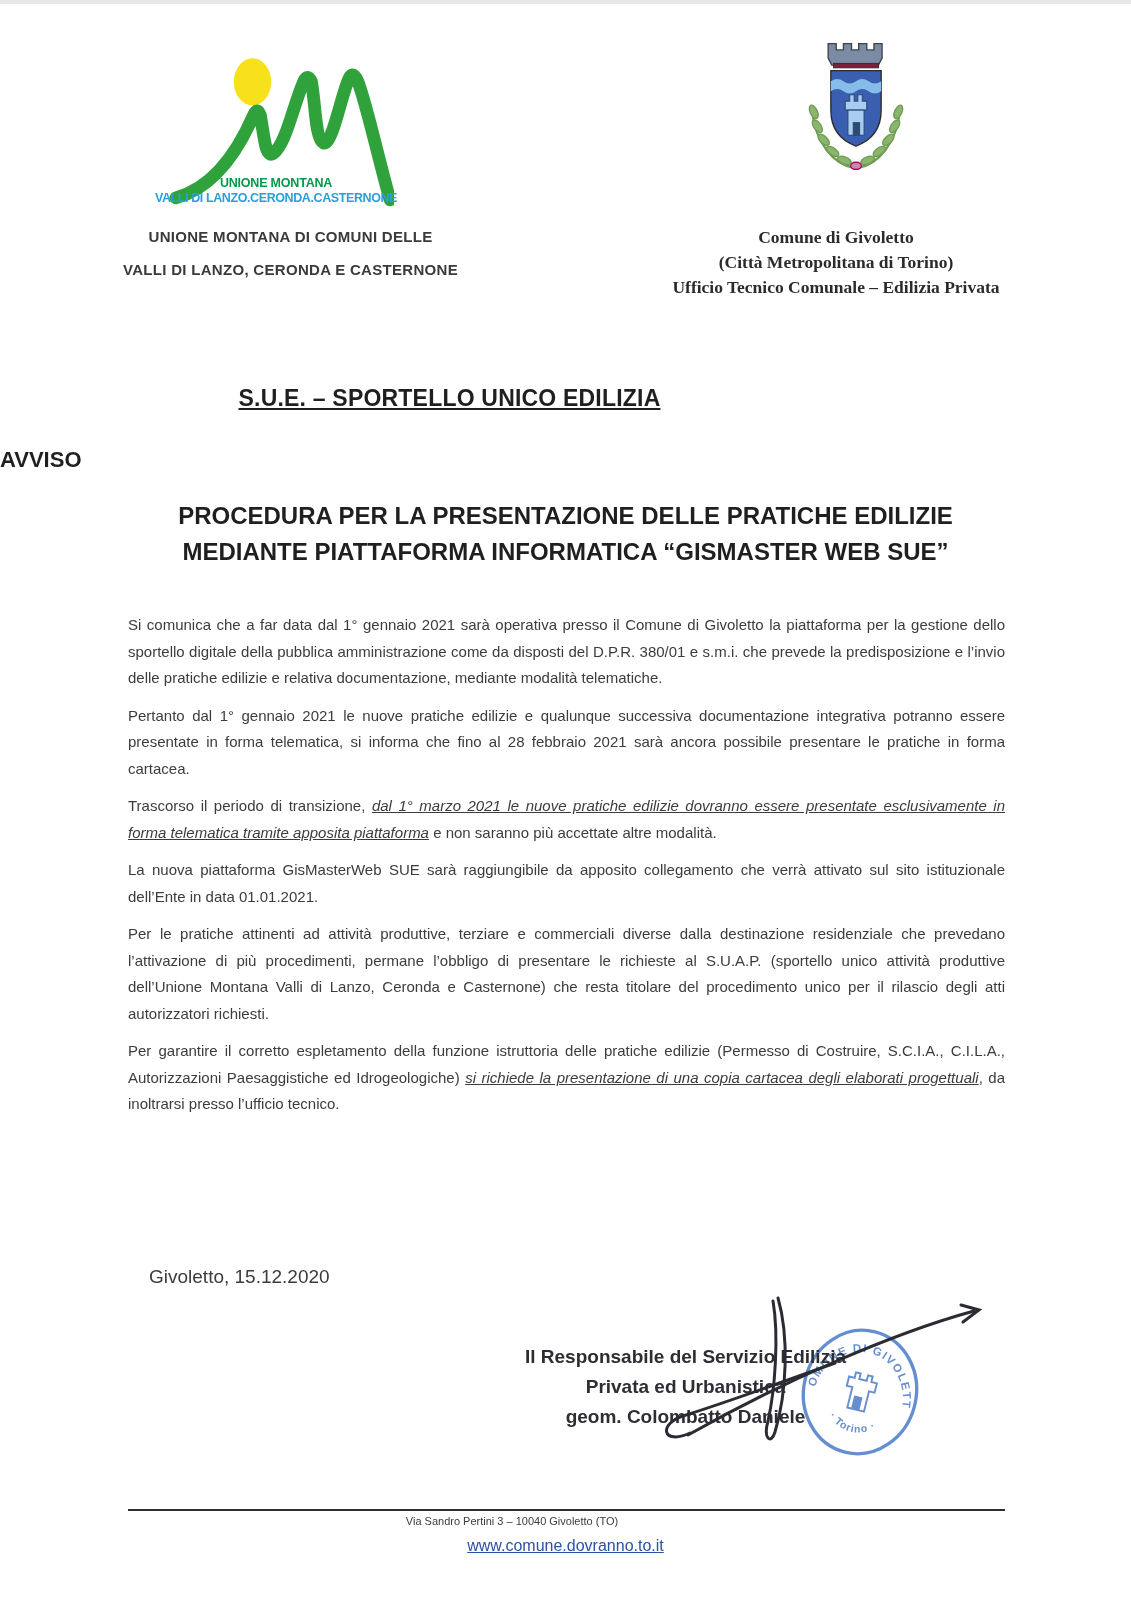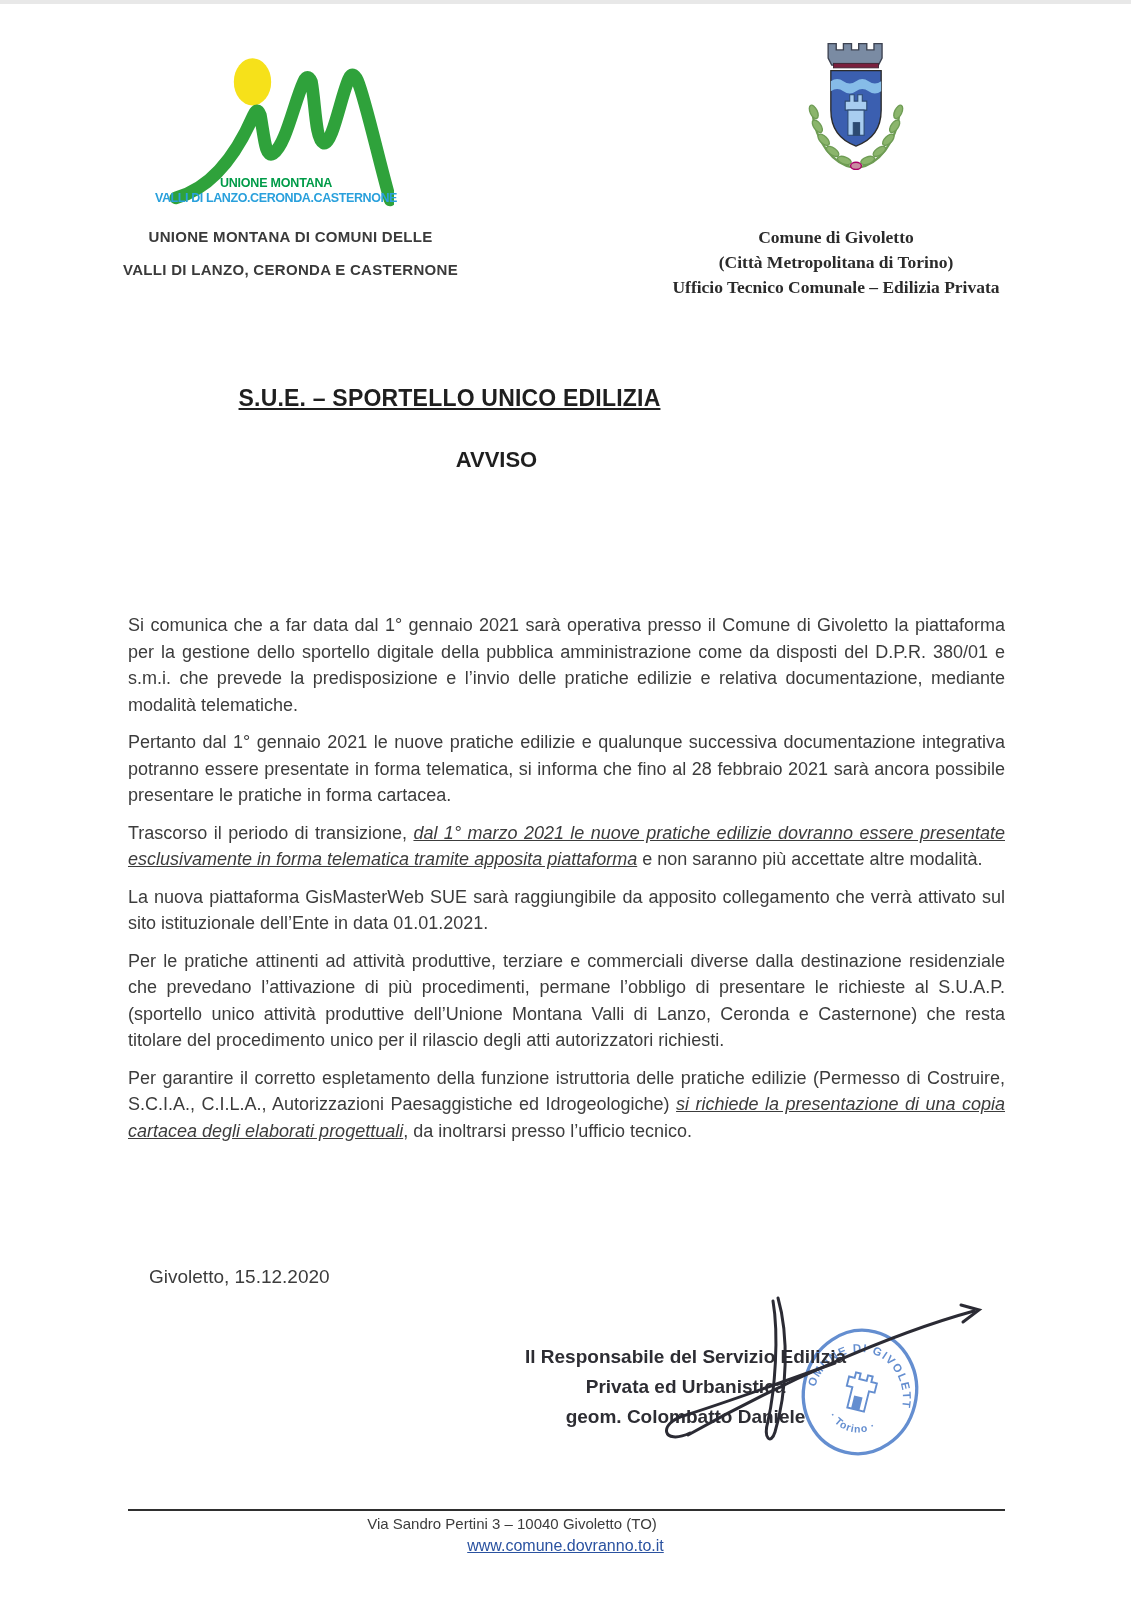--- a/index.html
+++ b/index.html
@@ -25,43 +25,43 @@
   .left-name .nm2 { margin-top: 16px; }
   .coat-svg { position: absolute; left: 797px; top: 36px; }
   .right-name { position: absolute; left: 640px; top: 221px; width: 392px; text-align: center;
                 font-family: "Liberation Serif", serif; font-weight: bold; font-size: 17.5px;
                 color: #2b2b2b; line-height: 25px; }
 
   
   .title-main { position: absolute; left: 0; top: 381px; width: 899px; text-align: center;
                 font-size: 23px; font-weight: bold; color: #1f1f1f; text-decoration: underline;
                 letter-spacing: 0.2px; }
-  .title-avviso { position: absolute; left: 0; top: 443px; width: 993px; text-align: center;
+  .title-avviso { position: absolute; left: 0; top: 443px; width: 993px; text-align: left;
                   font-size: 22px; font-weight: bold; color: #1f1f1f; }
   .title-procedure { position: absolute; left: 0; top: 494px; width: 1131px; text-align: center;
                      font-size: 24px; font-weight: bold; color: #1f1f1f; line-height: 36px; }
 
   
   .doc-body { position: absolute; left: 128px; top: 608px; width: 877px;
-              font-size: 18px; line-height: 26.5px; text-align: justify; color: #3c3c3c; }
+              font-size: 15px; line-height: 26.5px; text-align: justify; color: #3c3c3c; }
   .doc-body p { margin-bottom: 11px; }
   .emph-bold-italic { font-weight: normal; font-style: italic; text-decoration: underline; }
   .emph-italic { font-style: italic; text-decoration: underline; }
 
   
   .date-line { position: absolute; left: 149px; top: 1262px; font-size: 19px; color: #3c3c3c; }
   .sig-text { position: absolute; left: 493px; top: 1338px; width: 385px; text-align: center;
               font-size: 19px; font-weight: 600; color: #2d2d33; line-height: 30px; z-index: 2; }
   .stamp-svg { position: absolute; left: 798px; top: 1320px; transform: rotate(14deg); opacity: 0.85; z-index: 1; }
   .sig-strokes { position: absolute; left: 628px; top: 1280px; z-index: 3; }
 
   
   .footer-rule { position: absolute; left: 128px; top: 1505px; width: 877px; border-top: 2px solid #2f2f2f; }
   .footer-address { position: absolute; left: 0; top: 1511px; width: 1024px; text-align: center;
-                    font-size: 15px; color: #3c3c3c; }
+                    font-size: 11px; color: #3c3c3c; }
   .footer-link { position: absolute; left: 0; top: 1533px; width: 1131px; text-align: center; }
   .footer-link a { font-size: 16px; color: #2a52a0; text-decoration: underline; cursor: pointer; }
 </style>
 </head>
 <body>
 
 <div class="page">
 
   <svg class="logo-svg" width="226" height="160" viewBox="0 0 230 162">
     <ellipse cx="86" cy="30" rx="19" ry="24" fill="#f6e11a"></ellipse>
@@ -112,20 +112,24 @@
     </g>
   </svg>
   <div class="right-name">
     <div>Comune di Givoletto</div>
     <div>(Città Metropolitana di Torino)</div>
     <div>Ufficio Tecnico Comunale – Edilizia Privata</div>
   </div>
 
   <div class="title-main">S.U.E. – SPORTELLO UNICO EDILIZIA</div>
   <div class="title-avviso">AVVISO</div>
+  <div class="title-procedure">
+    <div>PROCEDURA PER LA PRESENTAZIONE DELLE PRATICHE EDILIZIE</div>
+    <div>MEDIANTE PIATTAFORMA INFORMATICA “GISMASTER WEB SUE”</div>
+  </div>
 
   <div class="doc-body">
     <p>Si comunica che a far data dal 1° gennaio 2021 sarà operativa presso il Comune di Givoletto la piattaforma per la gestione dello sportello digitale della pubblica amministrazione come da disposti del D.P.R. 380/01 e s.m.i. che prevede la predisposizione e l’invio delle pratiche edilizie e relativa documentazione, mediante modalità telematiche.</p>
     <p>Pertanto dal 1° gennaio 2021 le nuove pratiche edilizie e qualunque successiva documentazione integrativa potranno essere presentate in forma telematica, si informa che fino al 28 febbraio 2021 sarà ancora possibile presentare le pratiche in forma cartacea.</p>
     <p><span>Trascorso il periodo di transizione, </span><span class="emph-bold-italic">dal 1° marzo 2021 le nuove pratiche edilizie dovranno essere presentate esclusivamente in forma telematica tramite apposita piattaforma</span><span> e non saranno più accettate altre modalità.</span></p>
     <p>La nuova piattaforma GisMasterWeb SUE sarà raggiungibile da apposito collegamento che verrà attivato sul sito istituzionale dell’Ente in data 01.01.2021.</p>
     <p>Per le pratiche attinenti ad attività produttive, terziare e commerciali diverse dalla destinazione residenziale che prevedano l’attivazione di più procedimenti, permane l’obbligo di presentare le richieste al S.U.A.P. (sportello unico attività produttive dell’Unione Montana Valli di Lanzo, Ceronda e Casternone) che resta titolare del procedimento unico per il rilascio degli atti autorizzatori richiesti.</p>
     <p><span>Per garantire il corretto espletamento della funzione istruttoria delle pratiche edilizie (Permesso di Costruire, S.C.I.A., C.I.L.A., Autorizzazioni Paesaggistiche ed Idrogeologiche) </span><span class="emph-italic">si richiede la presentazione di una copia cartacea degli elaborati progettuali</span><span>, da inoltrarsi presso l’ufficio tecnico.</span></p>
   </div>
 

